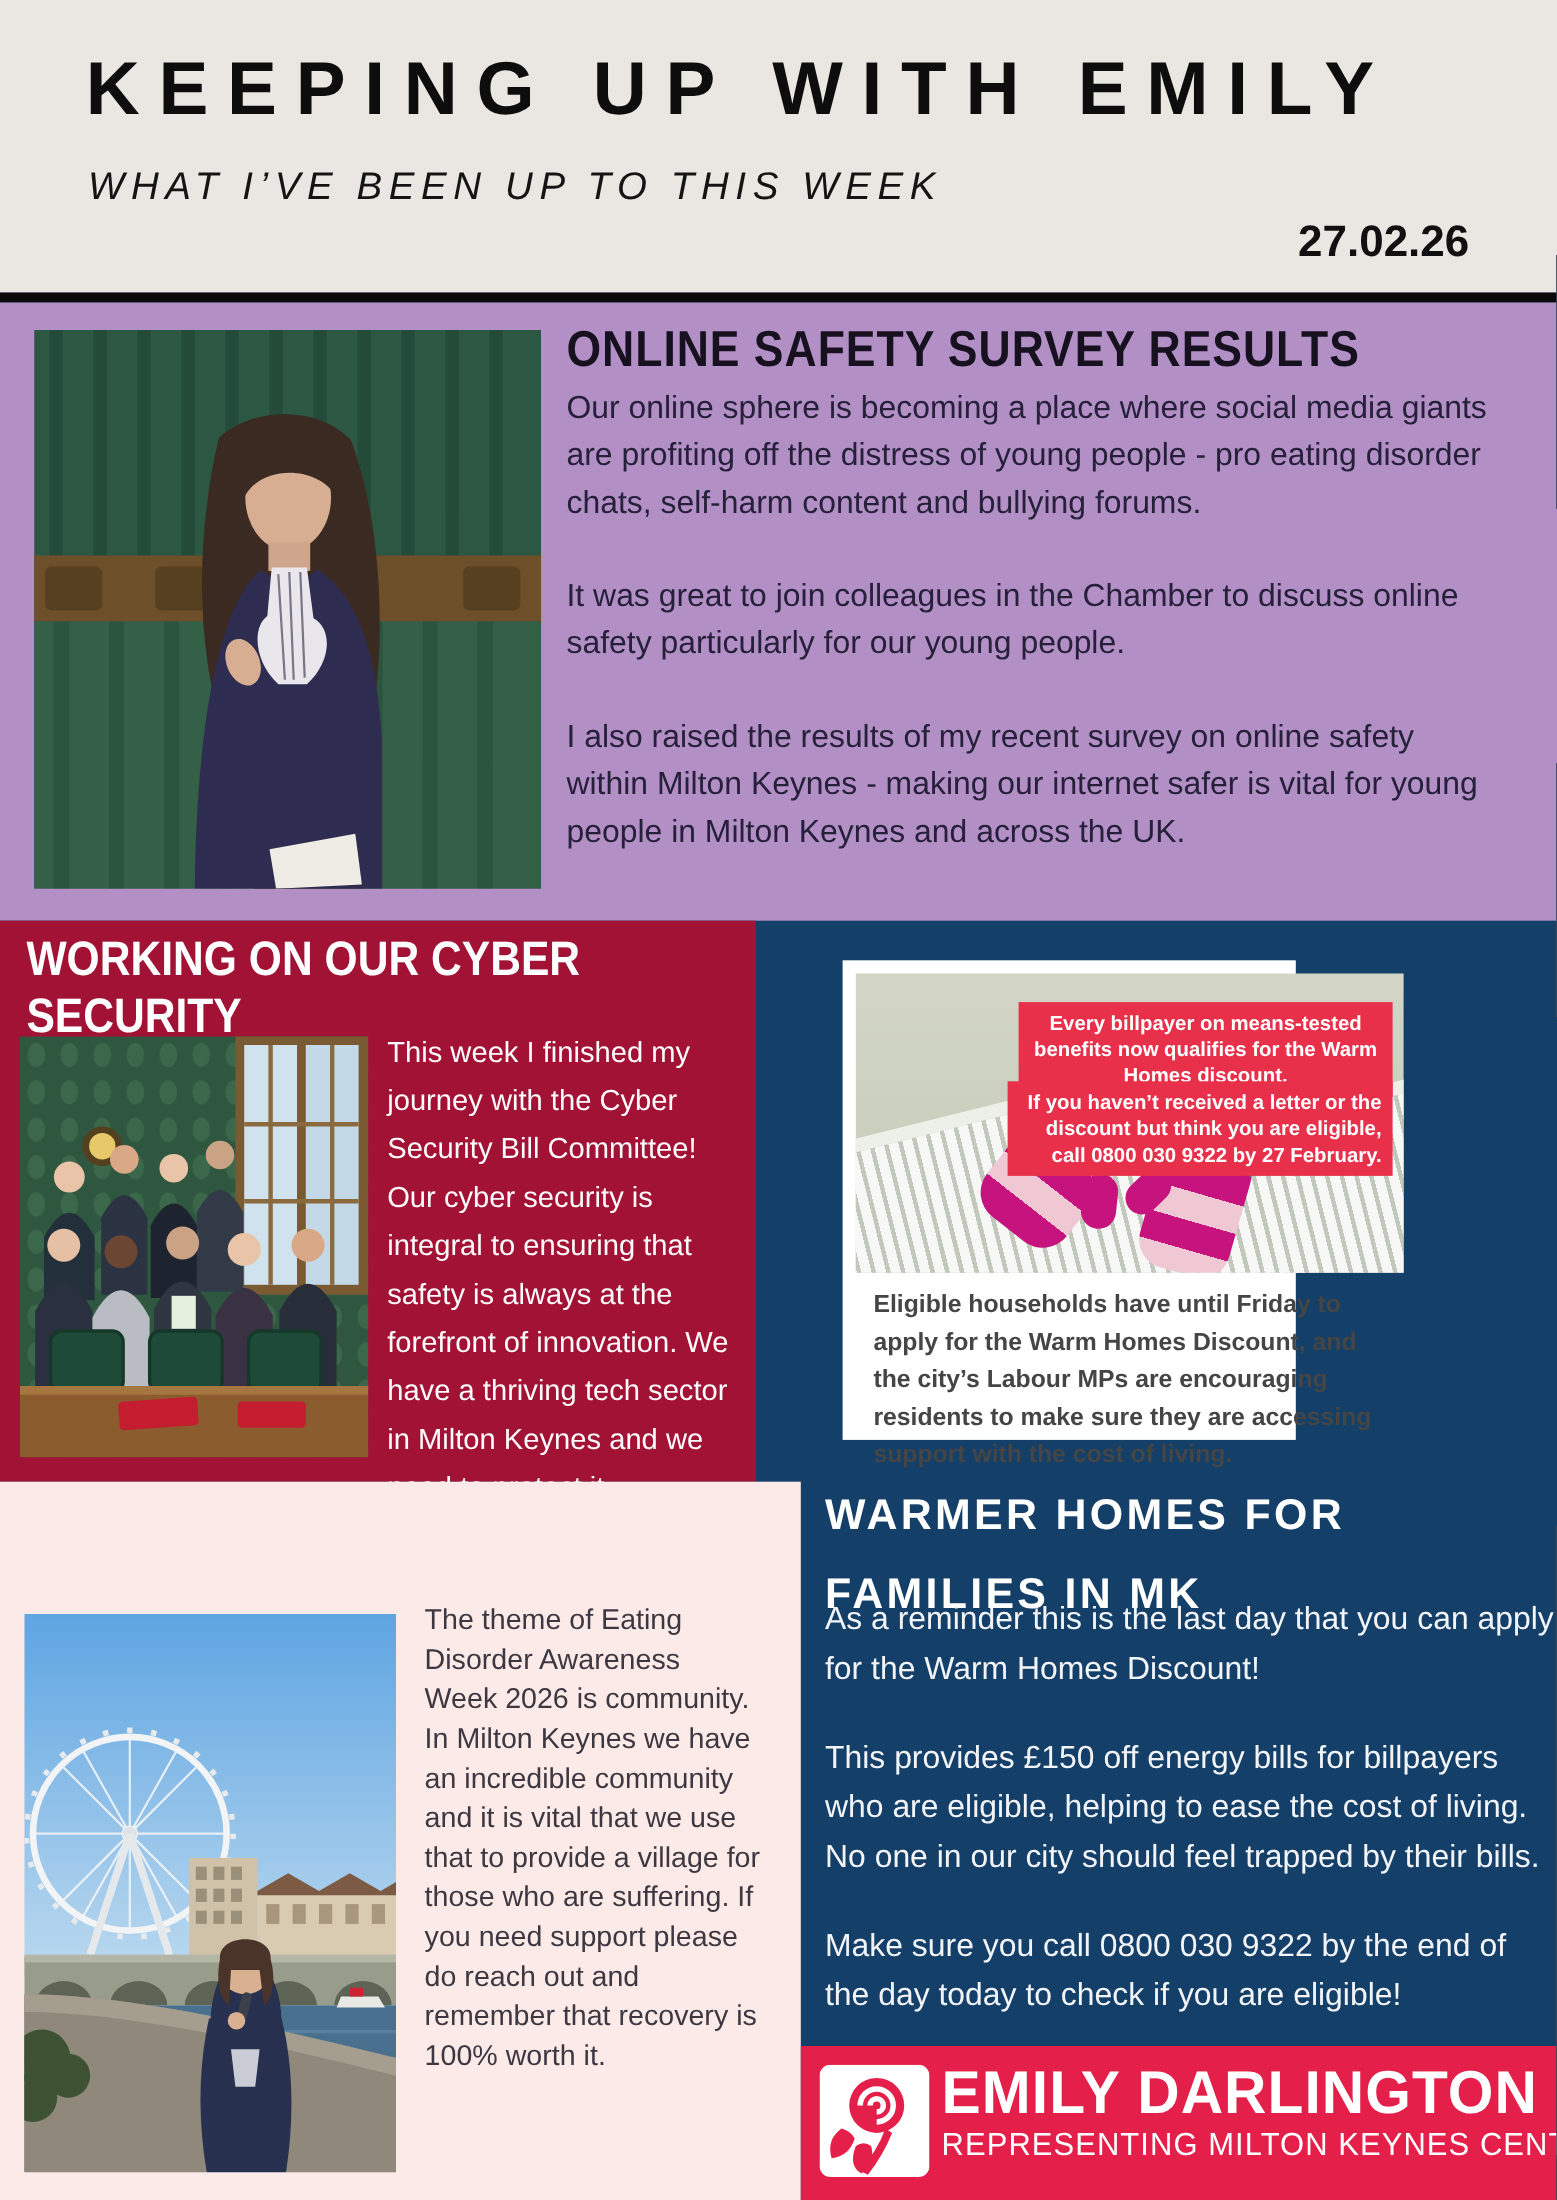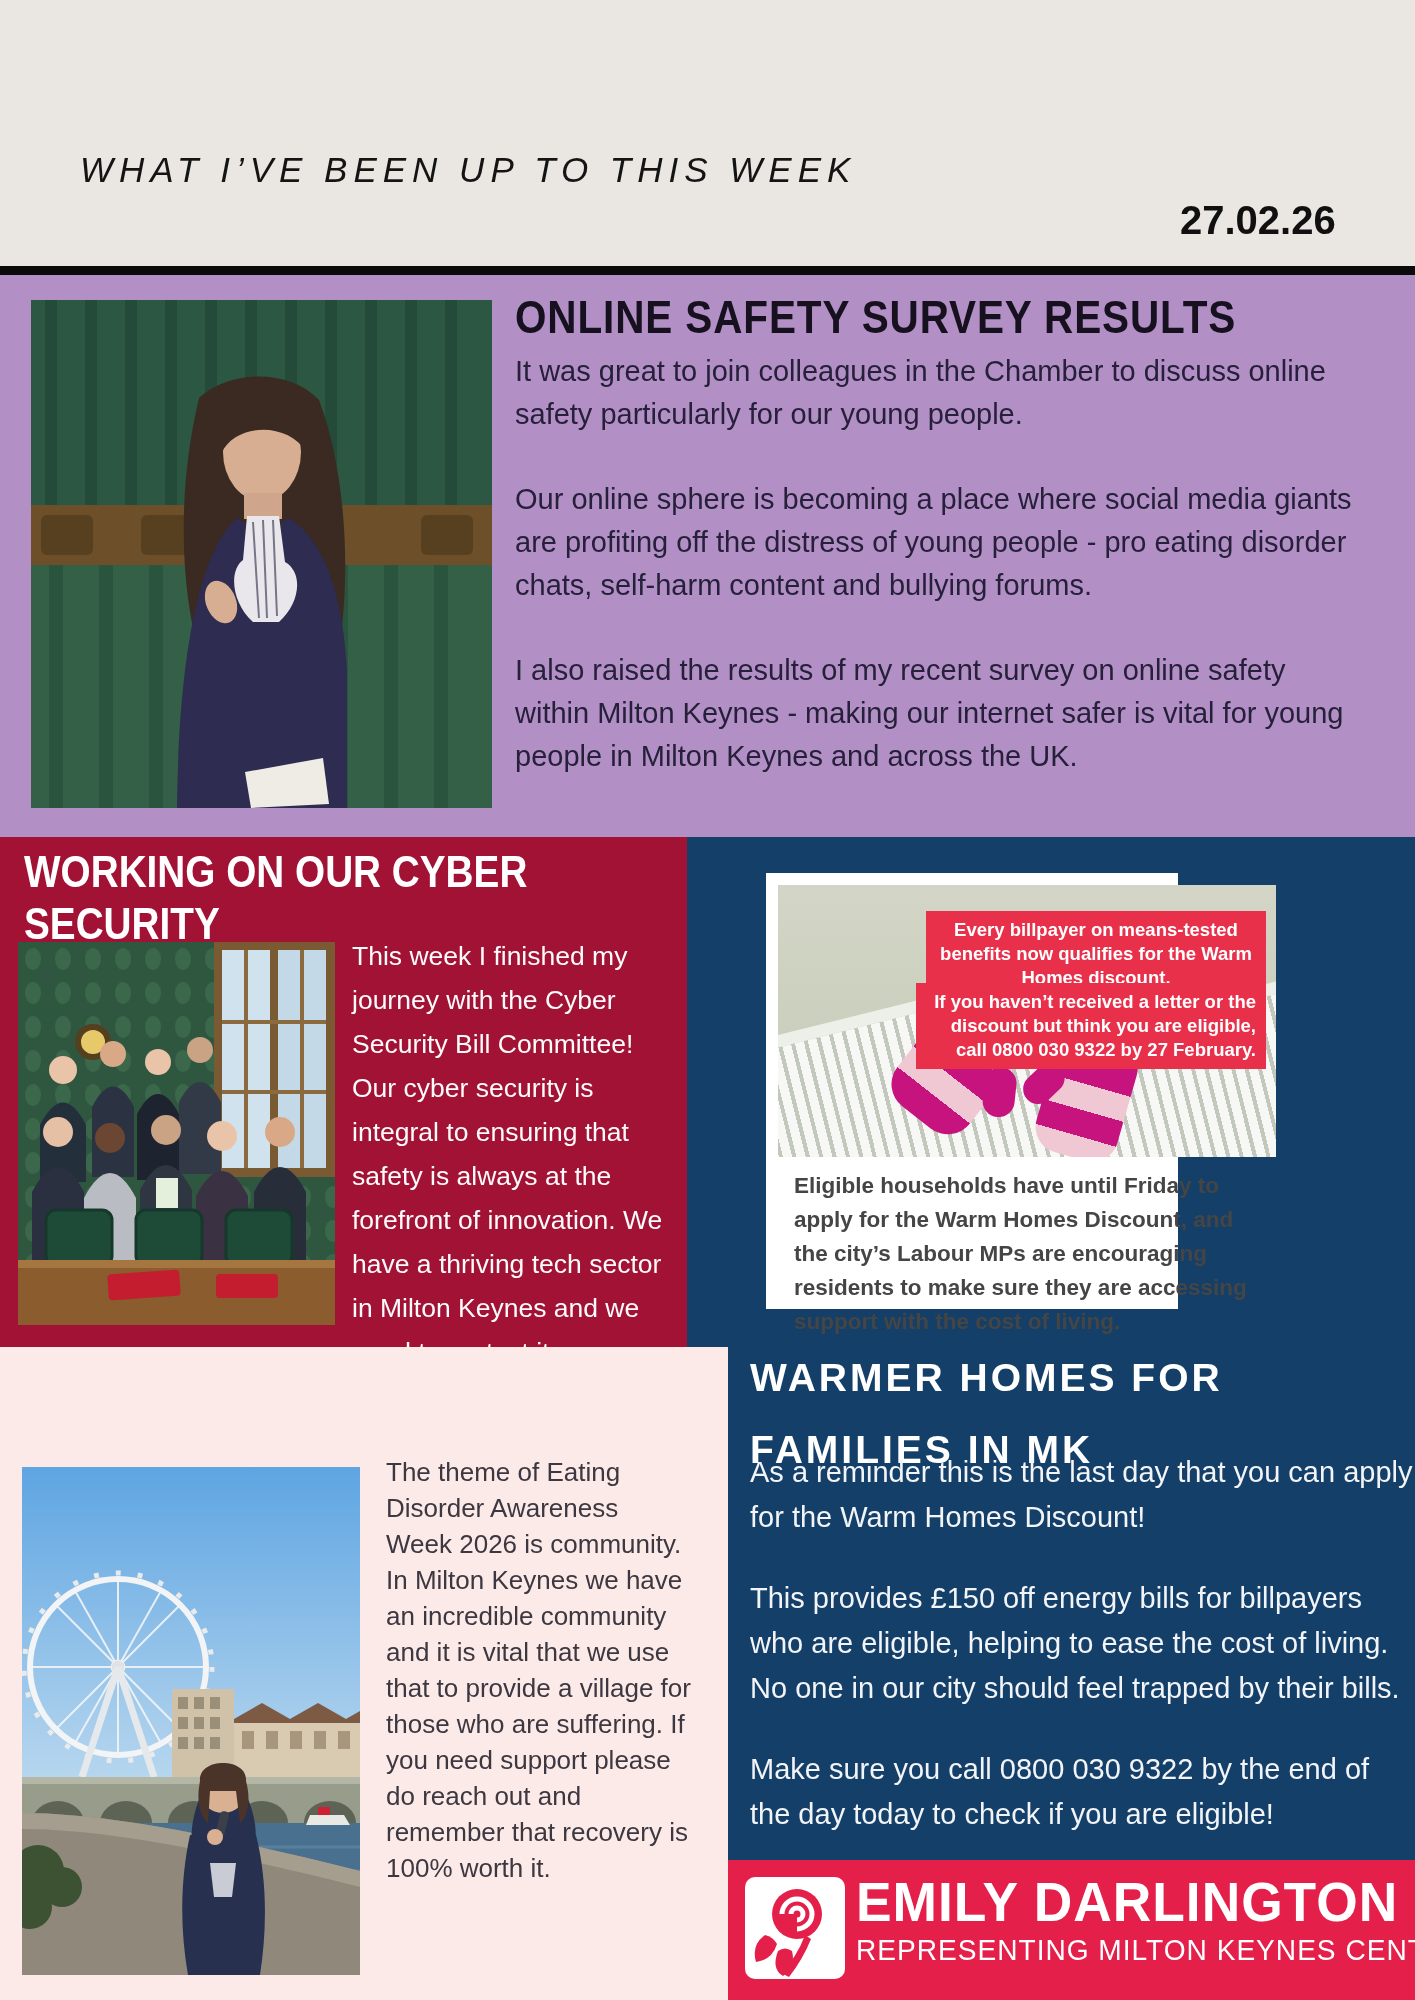--- a/index.html
+++ b/index.html
@@ -69,20 +69,21 @@
       white-space:nowrap;transform:scaleX(.97);transform-origin:left top;}
   .f-tag{left:856px;top:1934px;font-size:29px;color:#fff;letter-spacing:1px;white-space:nowrap;
       transform:scaleX(.97);transform-origin:left top;}
 </style>
 </head>
 <body>
 
 <div class="page">
 
   <div class="abs masthead-bg"></div>
+  <h1 class="abs title" style="margin:0">KEEPING UP WITH EMILY</h1>
   <div class="abs subtitle">WHAT I’VE BEEN UP TO THIS WEEK</div>
   <div class="abs date">27.02.26</div>
   <div class="abs black-bar"></div>
 
   <section class="abs sec-purple"></section>
   <div class="abs photo ph-chamber">
     <svg width="461" height="508" viewBox="0 0 461 508">
       <rect width="461" height="508" fill="#2c5743"></rect>
       <g stroke="#1f4233" stroke-width="12" opacity=".55">
         <path d="M20 0V210M60 0V210M100 0V210M140 0V210M180 0V210M220 0V210M260 0V210M300 0V210M340 0V210M380 0V210M420 0V210"></path>
@@ -105,22 +106,22 @@
       <path d="M216 216 L248 216 L254 262 C272 272 270 302 248 322 L222 322 C200 302 198 270 212 260 Z" fill="#e9e7ec"></path>
       <g stroke="#5a5a6e" stroke-width="2" opacity=".8">
           <path d="M222 222 L228 318M232 220 L236 318M242 220 L246 316"></path>
         </g>
       <ellipse cx="190" cy="302" rx="15" ry="22" fill="#d8ae93" transform="rotate(-22 190 302)"></ellipse>
       <path d="M214 472 L292 458 L298 504 L220 508 Z" fill="#efece6"></path>
     </svg>
   </div>
   <h2 class="abs os-heading" style="margin:0">ONLINE SAFETY SURVEY RESULTS</h2>
   <div class="abs os-text">
+    <p>Our online sphere is becoming a place where social media giants are profiting off the distress of young people - pro eating disorder chats, self-harm content and bullying forums.</p>
     <p>It was great to join colleagues in the Chamber to discuss online safety particularly for our young people.</p>
-    <p>Our online sphere is becoming a place where social media giants are profiting off the distress of young people - pro eating disorder chats, self-harm content and bullying forums.</p>
     <p>I also raised the results of my recent survey on online safety within Milton Keynes - making our internet safer is vital for young people in Milton Keynes and across the UK.</p>
   </div>
 
   <section class="abs sec-red"></section>
   <h2 class="abs cs-heading" style="margin:0">WORKING ON OUR CYBER SECURITY</h2>
   <div class="abs photo ph-committee">
     <svg width="317" height="383" viewBox="0 0 317 383">
       <defs>
         <pattern id="wp1" patternUnits="userSpaceOnUse" width="30" height="34">
           <rect width="30" height="34" fill="#2f5740"></rect>

